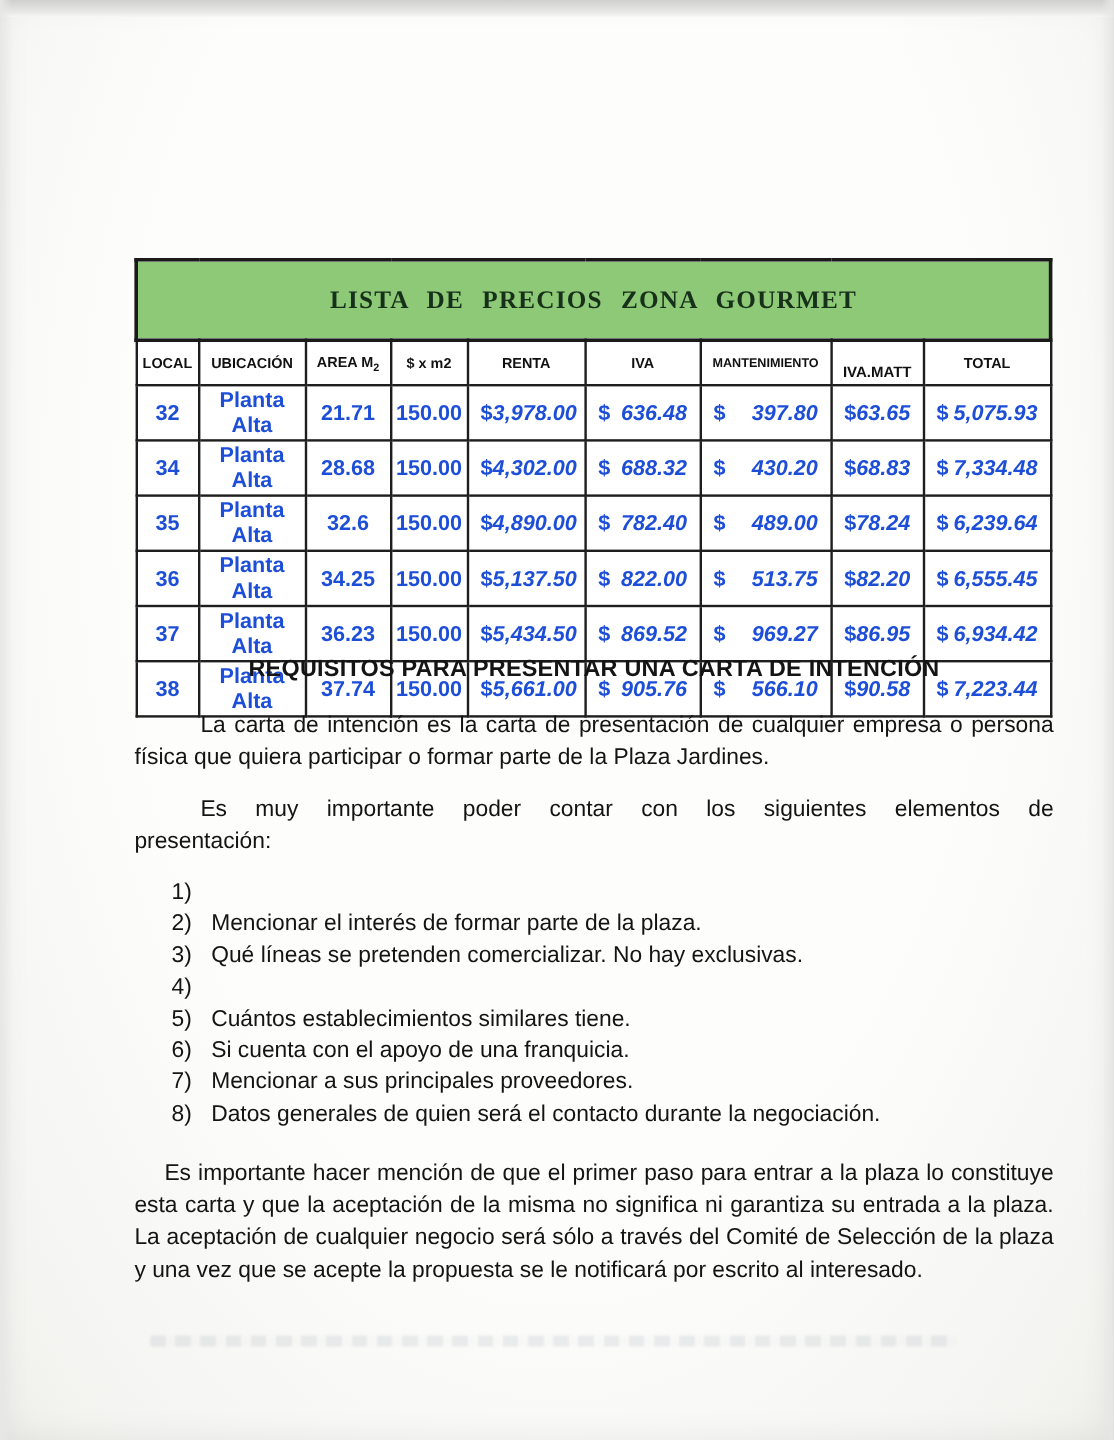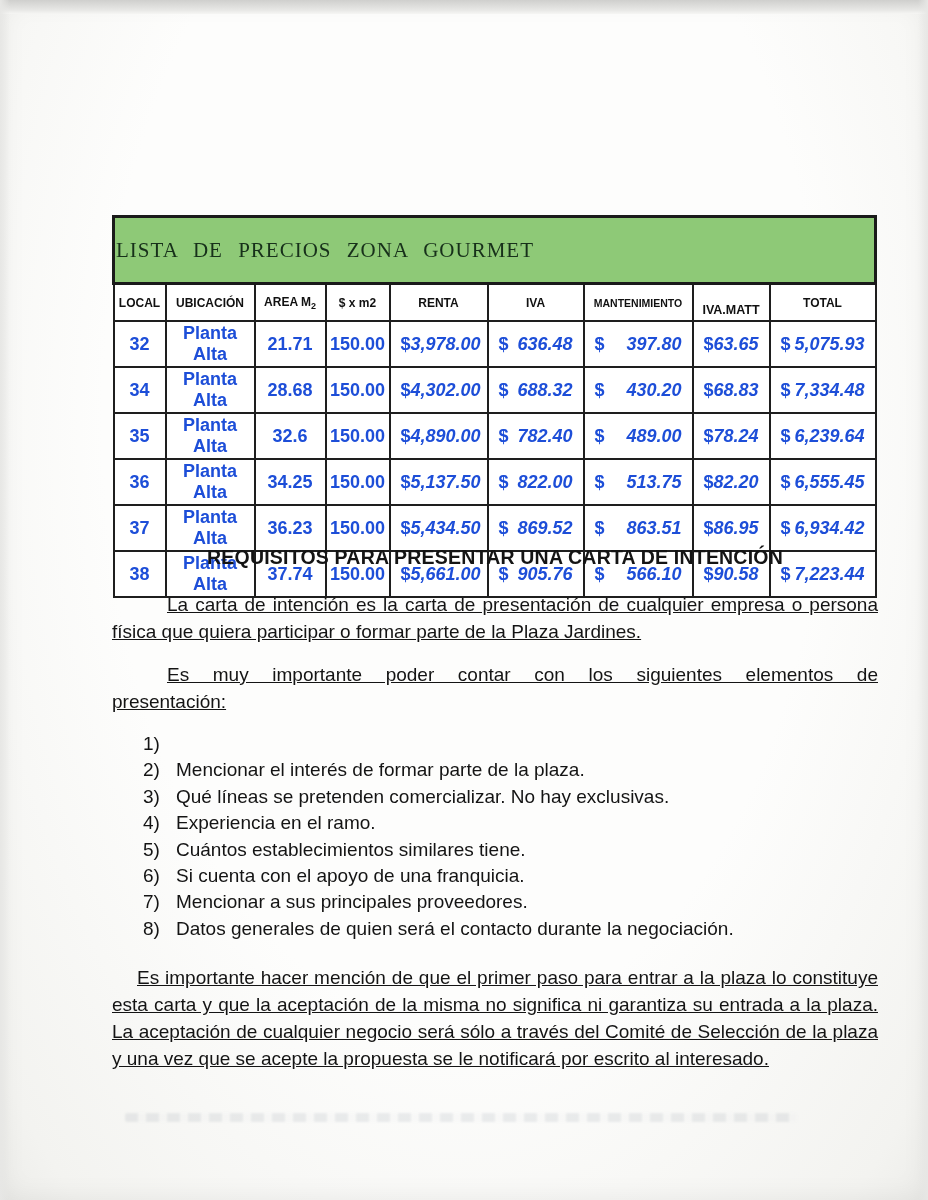--- a/index.html
+++ b/index.html
@@ -20,22 +20,22 @@
 
   
   .price-table{
     position:absolute;left:112px;top:215px;width:764px;
     border-collapse:collapse;table-layout:fixed;
     font-family:"Liberation Sans",sans-serif;
   }
   .price-table td,.price-table th{border:2px solid #1e1e1e;background:#fff;overflow:hidden;}
   .price-table .title-cell{
     background:var(--green,#8ec977);
-    height:62px;text-align:left;vertical-align:middle;
-    font-family:"Liberation Serif",serif;font-weight:normal;
+    height:62px;text-align:center;vertical-align:middle;
+    font-family:"Liberation Serif",serif;font-weight:bold;
     font-size:21px;letter-spacing:1px;word-spacing:9px;
     color:var(--title-ink,#17301a);
     border:3px solid #1a1a1a;
   }
   .price-table th{
     height:32px;font-size:12px;font-weight:bold;color:#111;
     text-align:center;vertical-align:middle;padding:0 2px;
   }
   .price-table th.th-mant{font-size:10.5px;}
   .price-table th.th-ivamatt{vertical-align:bottom;padding-bottom:3px;font-size:12.5px;}
@@ -49,21 +49,21 @@
 
   
   .content{
     position:absolute;left:112px;top:545px;width:766px;
     color:#141414;font-family:"Liberation Sans",sans-serif;
   }
   .heading{
     font-size:19.5px;font-weight:bold;line-height:24px;
     margin:0 0 22px 0;letter-spacing:0.2px;text-align:center;
   }
-  .para{font-size:19px;line-height:27px;text-align:justify;margin:0 0 16px 0;text-decoration:underline;}
+  .para{font-size:19px;line-height:27px;text-align:justify;margin:0 0 16px 0;}
   .para-indent{text-indent:55px;}
   .para-spread{word-spacing:6.5px;}
   .req-list{margin:14px 0 0 31px;}
   .list-item{display:flex;font-size:19px;line-height:26.4px;}
   .list-item .num{flex:none;width:33px;}
   .para-final{text-indent:25px;margin:22px 0 0 0;}
 
   
   .footer-smudge{
     position:absolute;left:125px;top:1113px;width:672px;height:9px;
@@ -272,21 +272,21 @@
           </td>
           <td>
             <div class="money">
               <span>$</span>
               <span class="amt">869.52</span>
             </div>
           </td>
           <td>
             <div class="money">
               <span>$</span>
-              <span class="amt">863.51</span>
+              <span class="amt">969.27</span>
             </div>
           </td>
           <td>
             <div class="money">
               <span>$</span>
               <span class="amt">86.95</span>
             </div>
           </td>
           <td>
             <div class="money">
@@ -351,21 +351,20 @@
           <span class="txt">Mencionar el interés de formar parte de la plaza.</span>
         </div>
 
         <div class="list-item">
           <span class="num">3)</span>
           <span class="txt">Qué líneas se pretenden comercializar. No hay exclusivas.</span>
         </div>
 
         <div class="list-item">
           <span class="num">4)</span>
-          <span class="txt">Experiencia en el ramo.</span>
         </div>
 
         <div class="list-item">
           <span class="num">5)</span>
           <span class="txt">Cuántos establecimientos similares tiene.</span>
         </div>
 
         <div class="list-item">
           <span class="num">6)</span>
           <span class="txt">Si cuenta con el apoyo de una franquicia.</span>

